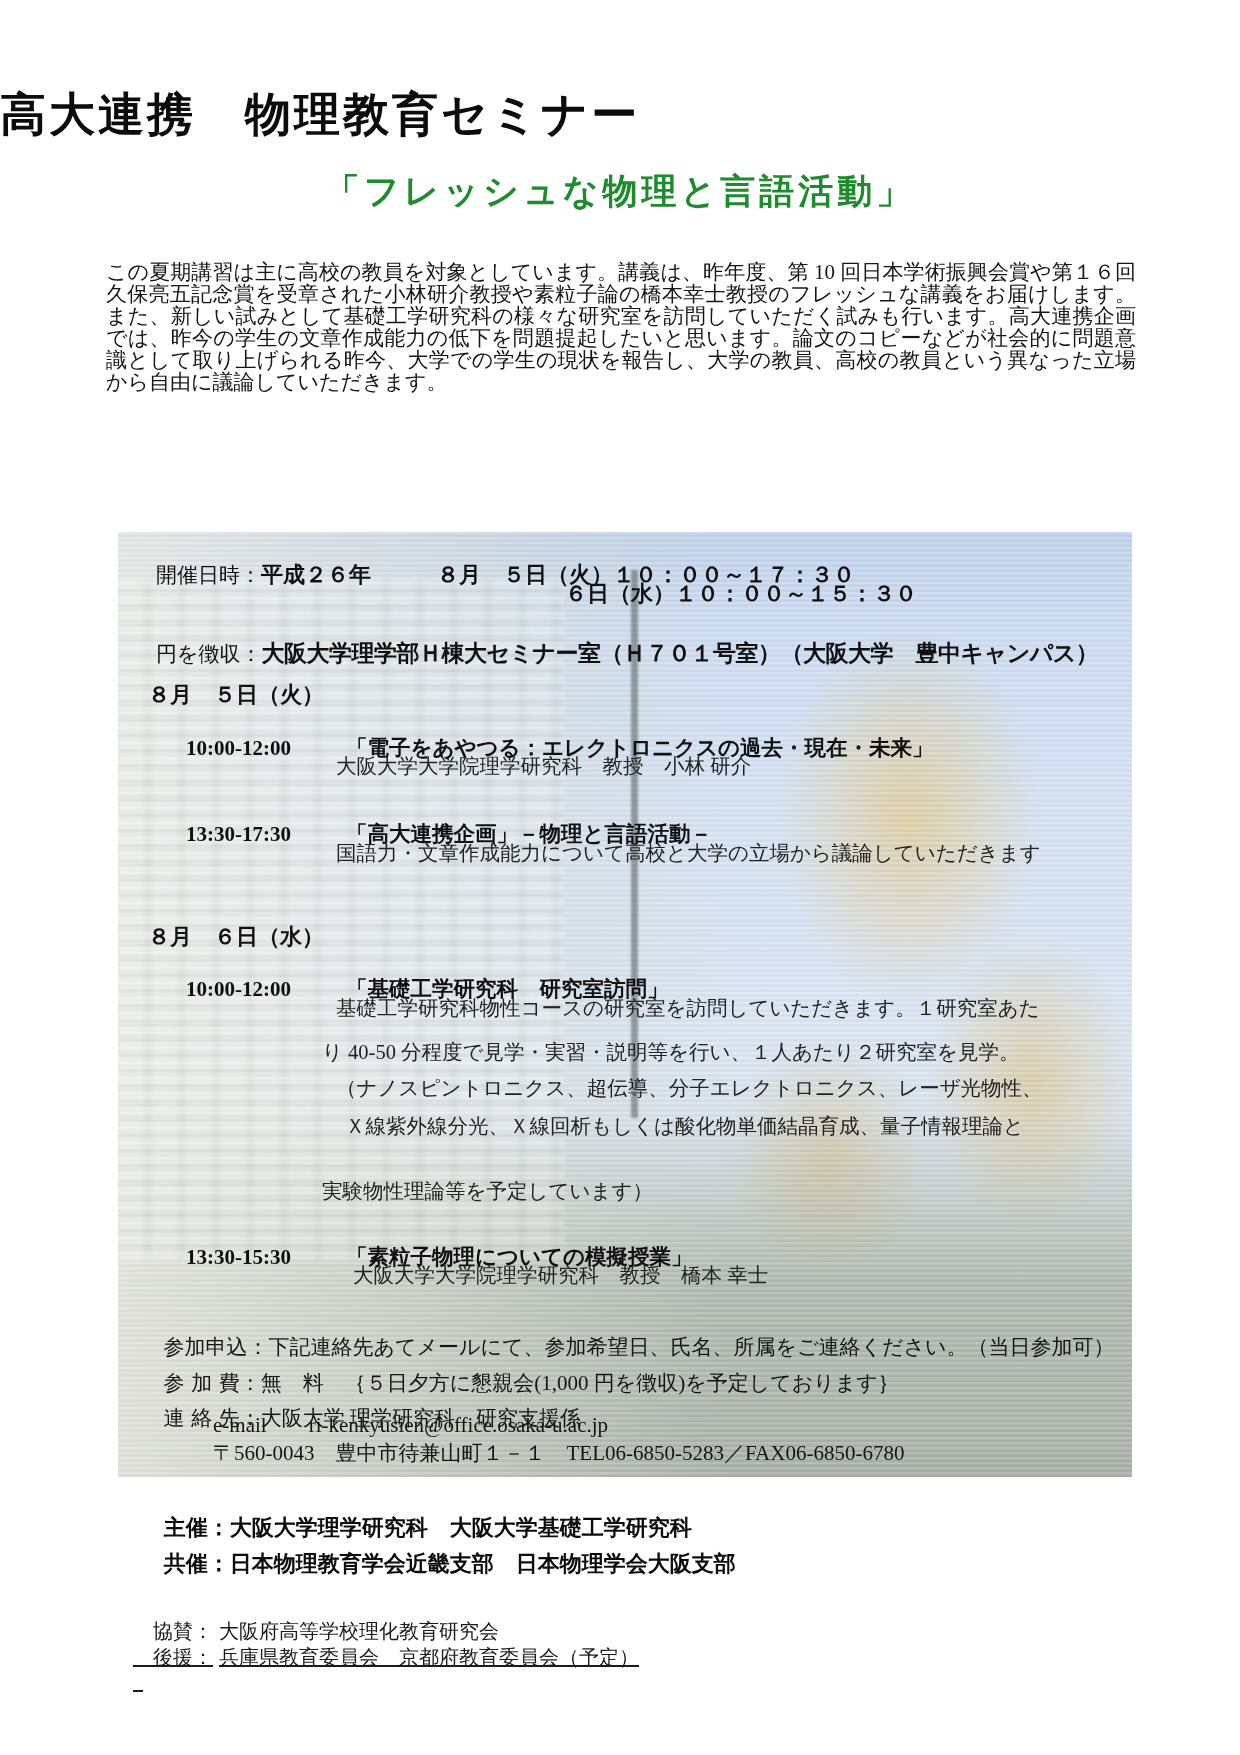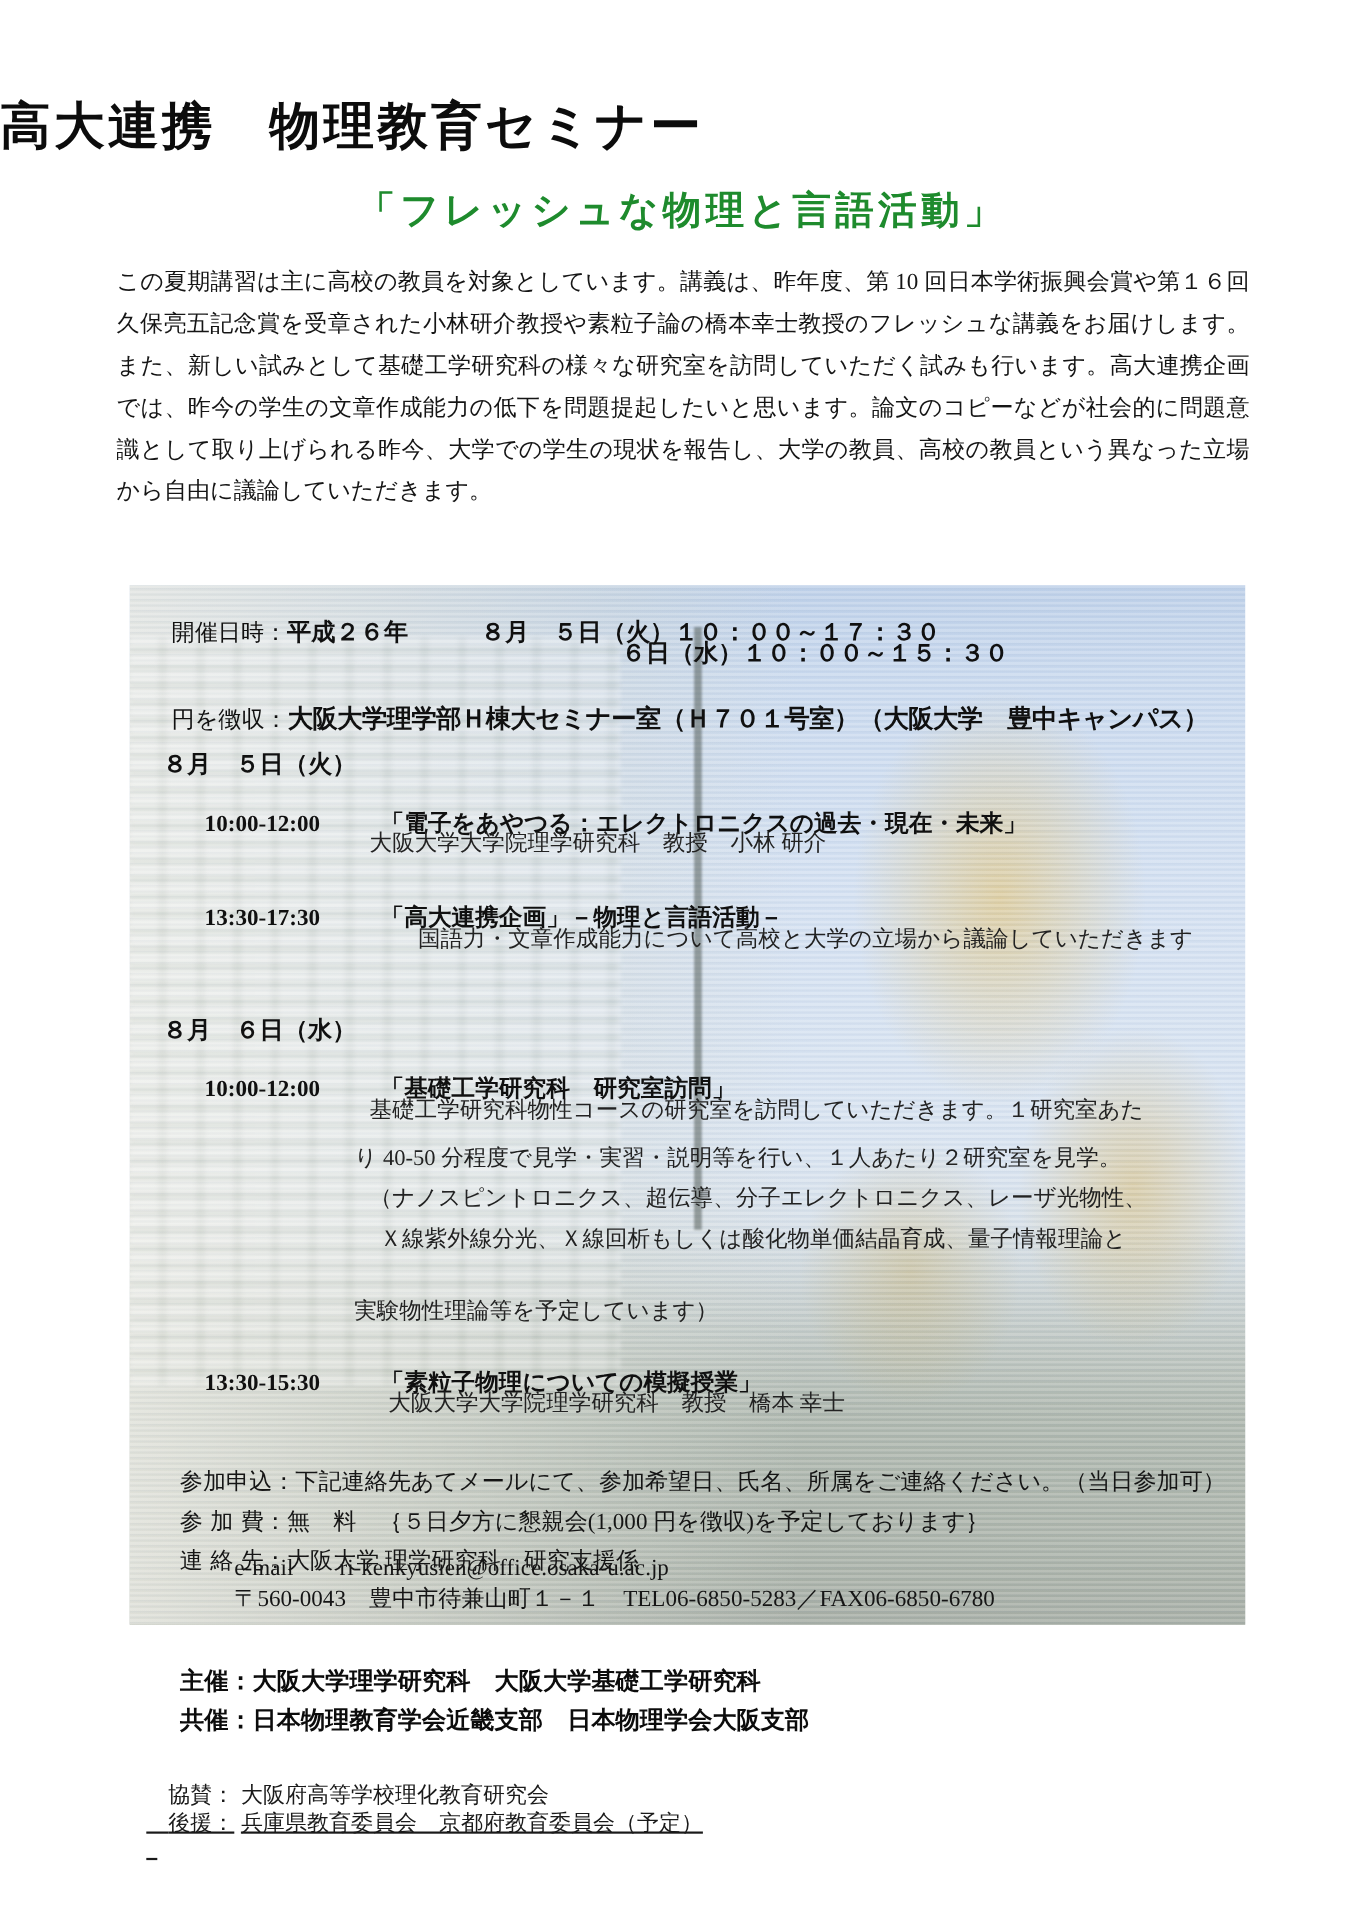--- a/index.html
+++ b/index.html
@@ -22,22 +22,22 @@
   .subtitle{
     position:absolute;top:168px;left:0;width:100%;
     text-align:center;
     font-family:"DejaVu Sans","Liberation Sans",sans-serif;
     font-weight:600;font-size:35px;letter-spacing:4px;color:#1e8b2d;
     white-space:pre;
   }
 
   
   .intro{
-    position:absolute;top:216px;left:106px;width:1030px;
-    font-size:21px;line-height:38px;text-align:justify;
+    position:absolute;top:240px;left:106px;width:1030px;
+    font-size:21px;line-height:22px;text-align:justify;
     color:#151515;
   }
 
   
   .photo{
     position:absolute;left:118px;top:532px;width:1014px;height:945px;
     background:
       repeating-linear-gradient(180deg, rgba(255,255,255,0.20) 0px, rgba(255,255,255,0.20) 2px, rgba(160,175,200,0.10) 3px, rgba(255,255,255,0.02) 5px),
       radial-gradient(ellipse 190px 270px at 78% 30%, rgba(228,188,92,0.55), rgba(228,188,92,0) 70%),
       radial-gradient(ellipse 150px 210px at 90% 58%, rgba(215,175,80,0.45), rgba(215,175,80,0) 70%),
@@ -102,21 +102,21 @@
     <div class="ph-line day-h" style="left:30px;top:148px;">８月　５日（火）</div>
 
     <div class="ph-line" style="left:44px;top:183px;">
       <span class="sess-time">10:00-12:00</span><span class="sess-title">「電子をあやつる：エレクトロニクスの過去・現在・未来」</span>
     </div>
     <div class="ph-line detail" style="left:218px;top:220px;">大阪大学大学院理学研究科　教授　小林 研介</div>
 
     <div class="ph-line" style="left:44px;top:269px;">
       <span class="sess-time">13:30-17:30</span><span class="sess-title">「高大連携企画」－物理と言語活動－</span>
     </div>
-    <div class="ph-line detail" style="left:218px;top:307px;margin-left:44px;">国語力・文章作成能力について高校と大学の立場から議論していただきます</div>
+    <div class="ph-line detail" style="left:218px;top:307px;">国語力・文章作成能力について高校と大学の立場から議論していただきます</div>
 
     <div class="ph-line day-h" style="left:30px;top:390px;">８月　６日（水）</div>
 
     <div class="ph-line" style="left:44px;top:424px;">
       <span class="sess-time">10:00-12:00</span><span class="sess-title">「基礎工学研究科　研究室訪問」</span>
     </div>
     <div class="ph-line detail" style="left:218px;top:462px;">基礎工学研究科物性コースの研究室を訪問していただきます。１研究室あた</div>
     <div class="ph-line detail" style="left:204px;top:506px;">り 40-50 分程度で見学・実習・説明等を行い、１人あたり２研究室を見学。</div>
     <div class="ph-line detail" style="left:218px;top:542px;">（ナノスピントロニクス、超伝導、分子エレクトロニクス、レーザ光物性、</div>
     <div class="ph-line detail" style="left:227px;top:580px;">Ｘ線紫外線分光、Ｘ線回析もしくは酸化物単価結晶育成、量子情報理論と</div>

